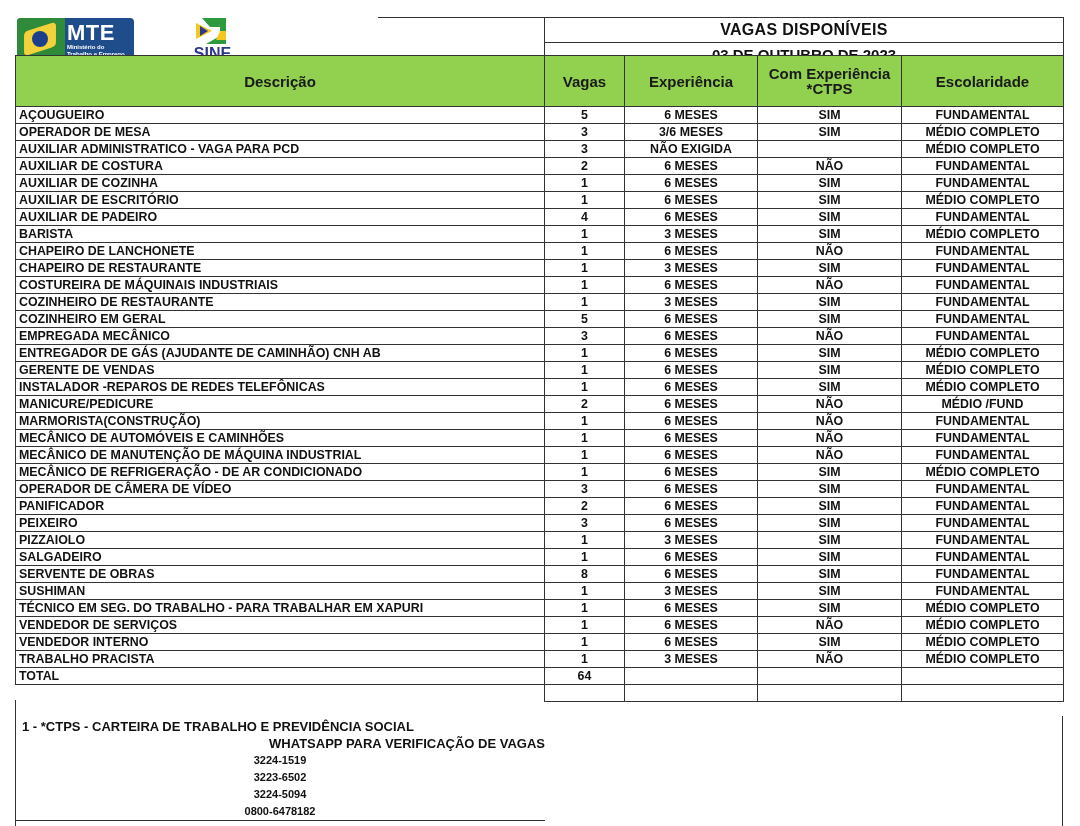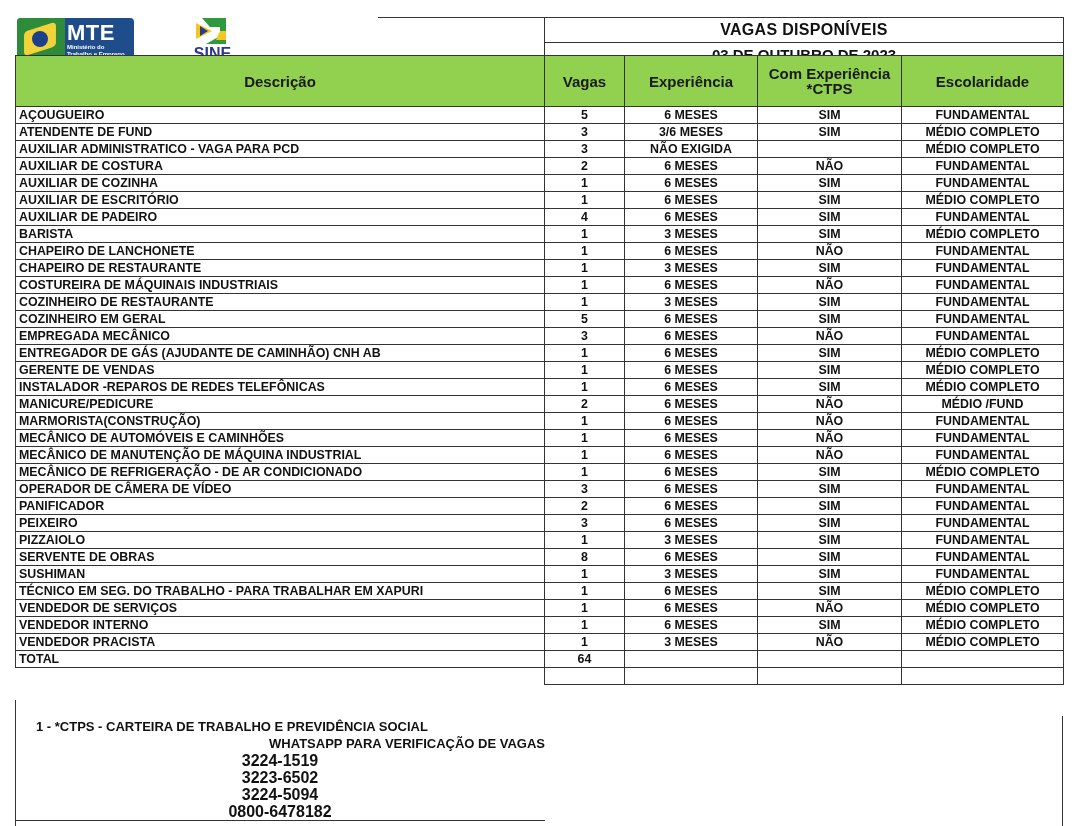--- a/index.html
+++ b/index.html
@@ -32,23 +32,23 @@
   table.vagas { position:absolute; left:15px; top:55px; border-collapse:collapse; table-layout:fixed; }
   table.vagas th { background:#92d050; font-weight:bold; font-size:15px; height:50px; padding:0;
                    border:1px solid #333; text-align:center; line-height:15px; color:#1a1a1a;margin-top:21px; }
   table.vagas td { height:16px; padding:0 3px; font-size:12.4px; font-weight:bold; line-height:16px;
                    border:1px solid #333; white-space:nowrap; overflow:hidden; color:#111; }
   table.vagas td.c { text-align:center; }
   table.vagas tr.blank td { height:16px; }
 
   
   .footer { left:15px; top:706px; width:530px; font-weight:bold; font-size:13px; }
-  .footer .note { line-height:17px; padding-left:21px; }
+  .footer .note { line-height:17px; padding-left:7px; }
   .footer .center { text-align:right; line-height:17px; }
-  .footer .phone { text-align:center; line-height:17px; font-size:16px; }
+  .footer .phone { text-align:center; line-height:17px; font-size:11px; }
   .left-edge { left:15px; top:688px; width:1px; height:138px; background:#333; }
   .right-edge { left:1062px; top:704px; width:1px; height:122px; background:#333; }
   .rule1 { left:15px; top:808px; width:530px; height:1px; background:#333; }
   .rule2 { left:15px; top:825px; width:530px; height:1px; background:#333; }
 </style>
 </head>
 <body>
 
 <div class="abs mte-logo">
   <div class="mte-flag">
@@ -102,21 +102,21 @@
   </thead>
   <tbody id="tbody">
       <tr>
         <td>AÇOUGUEIRO</td>
         <td class="c">5</td>
         <td class="c">6 MESES</td>
         <td class="c">SIM</td>
         <td class="c">FUNDAMENTAL</td>
       </tr>
       <tr>
-        <td>ATENDENTE DE FUND</td>
+        <td>OPERADOR DE MESA</td>
         <td class="c">3</td>
         <td class="c">3/6 MESES</td>
         <td class="c">SIM</td>
         <td class="c">MÉDIO COMPLETO</td>
       </tr>
       <tr>
         <td>AUXILIAR ADMINISTRATICO - VAGA PARA PCD</td>
         <td class="c">3</td>
         <td class="c">NÃO EXIGIDA</td>
         <td class="c"></td>
@@ -277,20 +277,27 @@
         <td class="c">FUNDAMENTAL</td>
       </tr>
       <tr>
         <td>PIZZAIOLO</td>
         <td class="c">1</td>
         <td class="c">3 MESES</td>
         <td class="c">SIM</td>
         <td class="c">FUNDAMENTAL</td>
       </tr>
       <tr>
+        <td>SALGADEIRO</td>
+        <td class="c">1</td>
+        <td class="c">6 MESES</td>
+        <td class="c">SIM</td>
+        <td class="c">FUNDAMENTAL</td>
+      </tr>
+      <tr>
         <td>SERVENTE DE OBRAS</td>
         <td class="c">8</td>
         <td class="c">6 MESES</td>
         <td class="c">SIM</td>
         <td class="c">FUNDAMENTAL</td>
       </tr>
       <tr>
         <td>SUSHIMAN</td>
         <td class="c">1</td>
         <td class="c">3 MESES</td>
@@ -312,21 +319,21 @@
         <td class="c">MÉDIO COMPLETO</td>
       </tr>
       <tr>
         <td>VENDEDOR INTERNO</td>
         <td class="c">1</td>
         <td class="c">6 MESES</td>
         <td class="c">SIM</td>
         <td class="c">MÉDIO COMPLETO</td>
       </tr>
       <tr>
-        <td>VENDEDOR PRACISTA</td>
+        <td>TRABALHO PRACISTA</td>
         <td class="c">1</td>
         <td class="c">3 MESES</td>
         <td class="c">NÃO</td>
         <td class="c">MÉDIO COMPLETO</td>
       </tr>
       <tr>
         <td>TOTAL</td>
         <td class="c">64</td>
         <td></td>
         <td></td>

